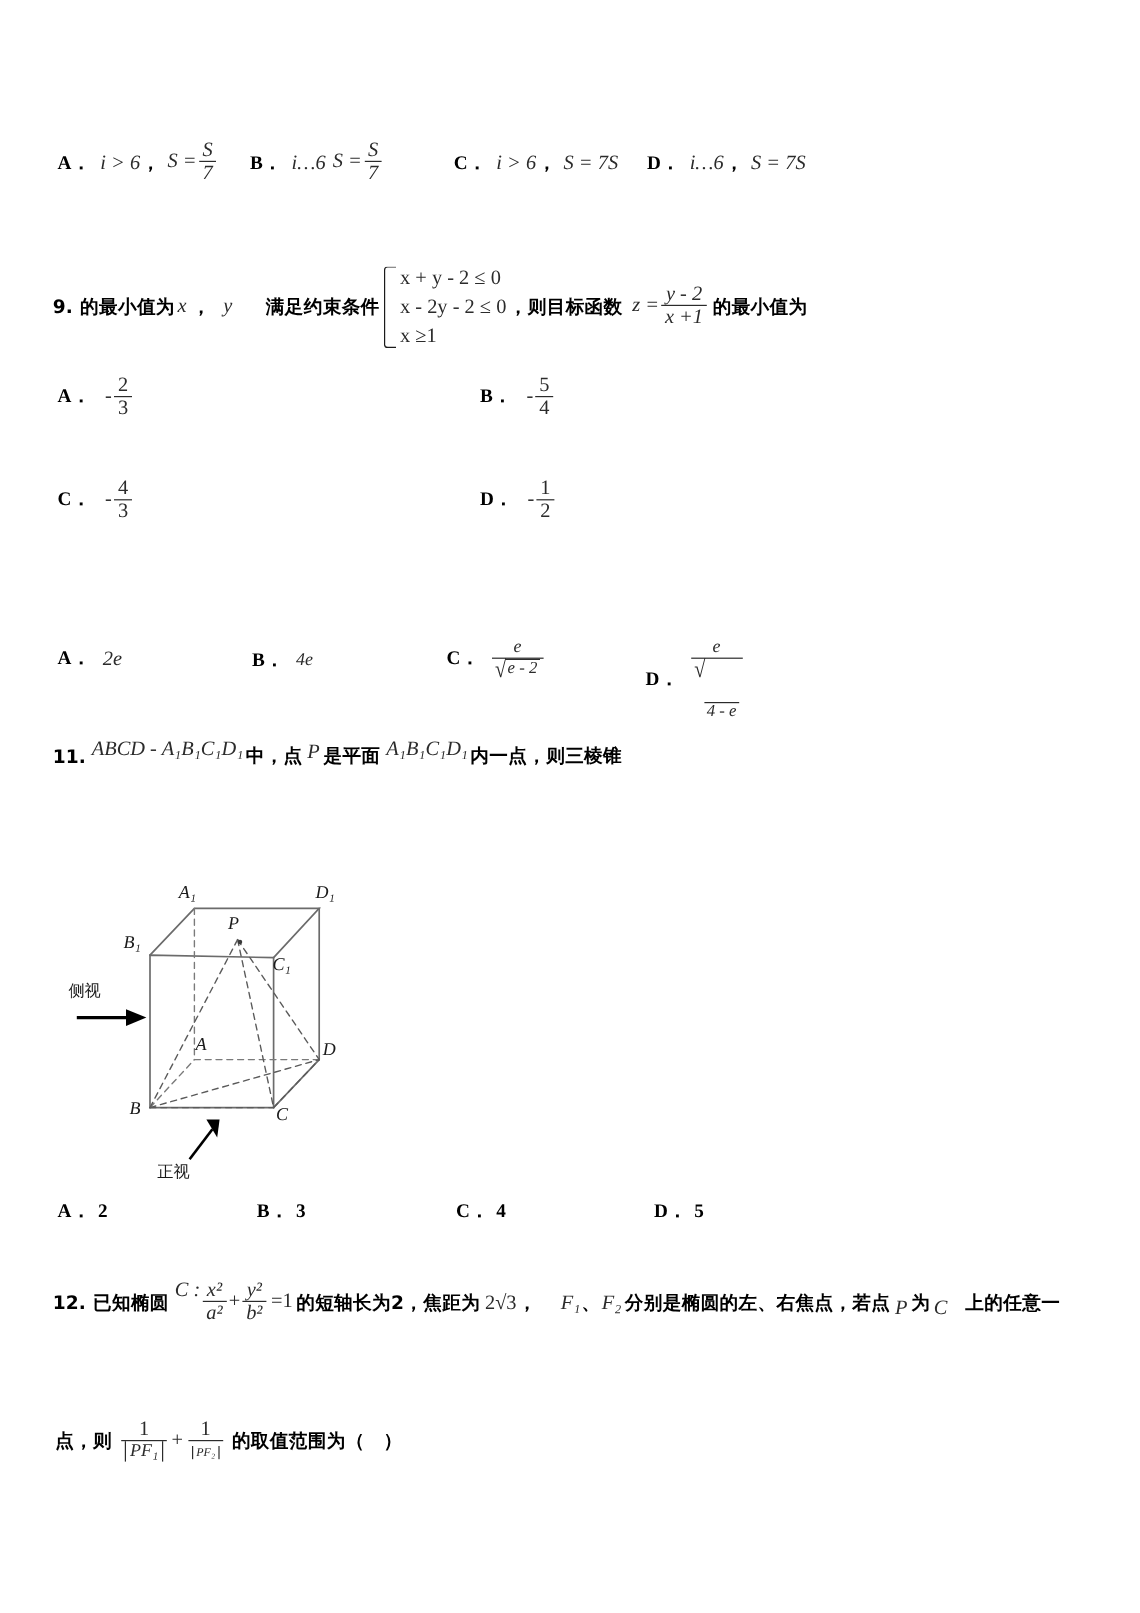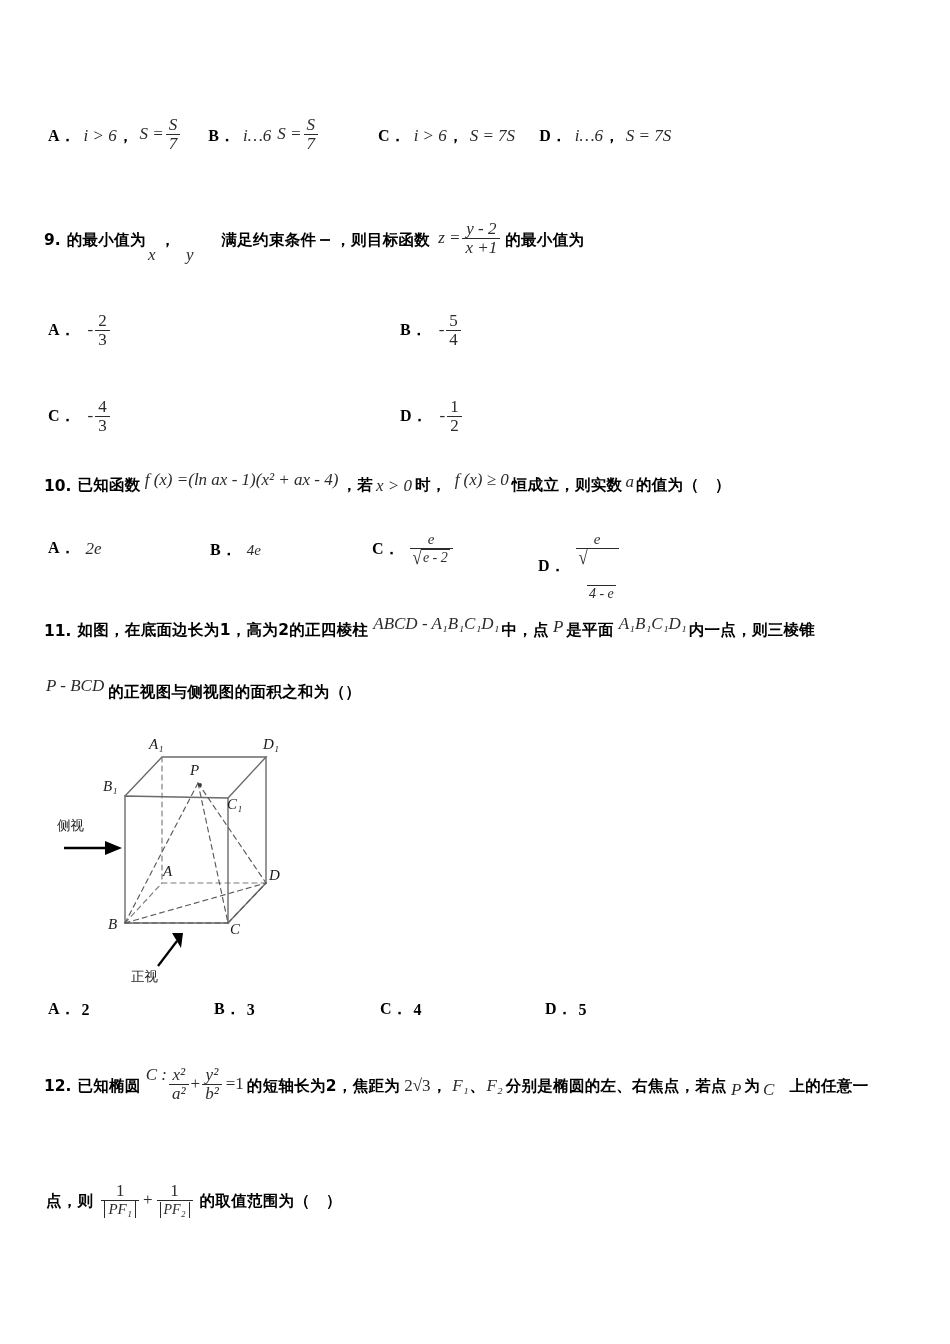--- a/index.html
+++ b/index.html
@@ -188,20 +188,25 @@
   </div>
 
   <div class="row" style="left:44px; top:222px;">
     <span class="qnum">9.</span>
     <span class="cn" style="margin-left:6px;">的最小值为</span>
     <span class="cn" style="margin-left:14px;">，</span>
     <span class="cn" style="margin-left:46px;">满足约束条件</span>
 
     <span class="system" style="margin-left:4px;">
       <span class="brace"></span>
+      <span class="lines">
+        <div>x + y - 2 ≤ 0</div>
+        <div>x - 2y - 2 ≤ 0</div>
+        <div>x ≥1</div>
+      </span>
     </span>
 
     <span class="cn" style="margin-left:2px;">，则目标函数</span>
 
     <span class="mathi frac-inline" style="margin-left:8px; display:inline-flex; align-items:center;">
       <span>z =</span>
       <span class="frac">
         <span class="num">y - 2</span>
         <span class="den">x +1</span>
       </span>
@@ -241,32 +246,20 @@
 
   <div class="row" style="left:400px; top:398px;">
     <span class="opt-letter">D．</span>
     <span class="mathr" style="margin-left:12px;">-</span>
     <span class="frac mathr">
       <span class="num">1</span>
       <span class="den">2</span>
     </span>
   </div>
 
-  <div class="row" style="left:44px; top:475px;">
-    <span class="qnum">10.</span>
-    <span class="cn" style="margin-left:6px;">已知函数</span>
-    <span class="mathi" style="margin-left:4px; position:relative; top:-6px;">f (x) =(ln ax - 1)(x² + ax - 4)</span>
-    <span class="cn" style="margin-left:3px;">，若</span>
-    <span class="mathi" style="margin-left:3px;">x &gt; 0</span>
-    <span class="cn" style="margin-left:3px;">时，</span>
-    <span class="mathi" style="margin-left:8px; position:relative; top:-6px;">f (x) ≥ 0</span>
-    <span class="cn" style="margin-left:3px;">恒成立，则实数</span>
-    <span class="mathi" style="margin-left:3px; position:relative; top:-4px;">a</span>
-    <span class="cn" style="margin-left:2px;">的值为（　）</span>
-  </div>
 
   <div class="row" style="left:48px; top:538px;">
     <span class="opt-letter">A．</span>
     <span class="mathi" style="margin-left:10px;">2e</span>
   </div>
 
   <div class="row" style="left:210px; top:540px;">
     <span class="opt-letter">B．</span>
     <span class="mathi small" style="margin-left:10px; font-size:15px;">4e</span>
   </div>
@@ -292,33 +285,28 @@
         <span class="rad">
           <span class="sign mathr">√</span>
           <span class="body mathi" style="font-size:14px;margin-top:36px;">4 - e</span>
         </span>
       </span>
     </span>
   </div>
 
   <div class="row" style="left:44px; top:620px;">
     <span class="qnum">11.</span>
-    <span class="cn" style="margin-left:6px;">如图，在底面边长为1，高为2的正四棱柱</span>
     <span class="mathi" style="margin-left:5px; position:relative; top:-7px;">ABCD - A₁B₁C₁D₁</span>
     <span class="cn" style="margin-left:2px;">中，点</span>
     <span class="mathi" style="margin-left:4px; position:relative; top:-4px;">P</span>
     <span class="cn" style="margin-left:3px;">是平面</span>
     <span class="mathi" style="margin-left:5px; position:relative; top:-7px;">A₁B₁C₁D₁</span>
     <span class="cn" style="margin-left:2px;">内一点，则三棱锥</span>
   </div>
 
-  <div class="row" style="left:46px; top:682px;">
-    <span class="mathi" style="position:relative; top:-7px;">P - BCD</span>
-    <span class="cn" style="margin-left:4px;">的正视图与侧视图的面积之和为（）</span>
-  </div>
 
   <div class="figure" style="left:50px; top:735px; width:330px; height:265px;">
     <svg width="330" height="265" viewBox="0 0 330 265">
 
       <g stroke="#6b6b6b" stroke-width="1.4" fill="none" stroke-linecap="round">
 
         <path d="M75,61 L178,63 L178,188 L75,188 Z"></path>
 
         <path d="M75,61 L112,22 L216,22 L178,63"></path>
 
@@ -400,21 +388,21 @@
       <span class="frac">
         <span class="num">y²</span>
         <span class="den">b²</span>
       </span>
       <span class="mathr" style="margin-left:2px;">=1</span>
     </span>
 
     <span class="cn" style="margin-left:3px;">的短轴长为2，焦距为</span>
     <span class="mathr" style="margin-left:4px;">2√3</span>
     <span class="cn" style="margin-left:1px;">，</span>
-    <span class="mathi" style="margin-left:5px;">F₁</span>
+    <span class="mathi" style="margin-left:20px;">F₁</span>
     <span class="cn" style="margin-left:1px;">、</span>
     <span class="mathi" style="margin-left:1px;">F₂</span>
     <span class="cn" style="margin-left:3px;">分别是椭圆的左、右焦点，若点</span>
     <span class="mathi" style="margin-left:4px; position:relative; top:4px;">P</span>
     <span class="cn" style="margin-left:3px;">为</span>
     <span class="mathi" style="margin-left:3px; position:relative; top:4px;">C</span>
     <span class="cn" style="margin-left:15px;">上的任意一</span>
   </div>
 
   <div class="row" style="left:46px; top:1172px;margin-top:12px;">
@@ -424,21 +412,21 @@
       <span class="frac">
         <span class="num mathr">1</span>
         <span class="den">
           <span class="abs mathi" style="font-size:15px;">PF₁</span>
         </span>
       </span>
       <span class="mathr" style="margin:0 2px;">+</span>
       <span class="frac">
         <span class="num mathr">1</span>
         <span class="den">
-          <span class="abs mathi" style="font-size:14px;">PF₂</span>
+          <span class="abs mathi" style="font-size:10px;">PF₂</span>
         </span>
       </span>
     </span>
 
     <span class="cn" style="margin-left:5px;">的取值范围为（　）</span>
   </div>
 
 </div>
 
 </body></html>

